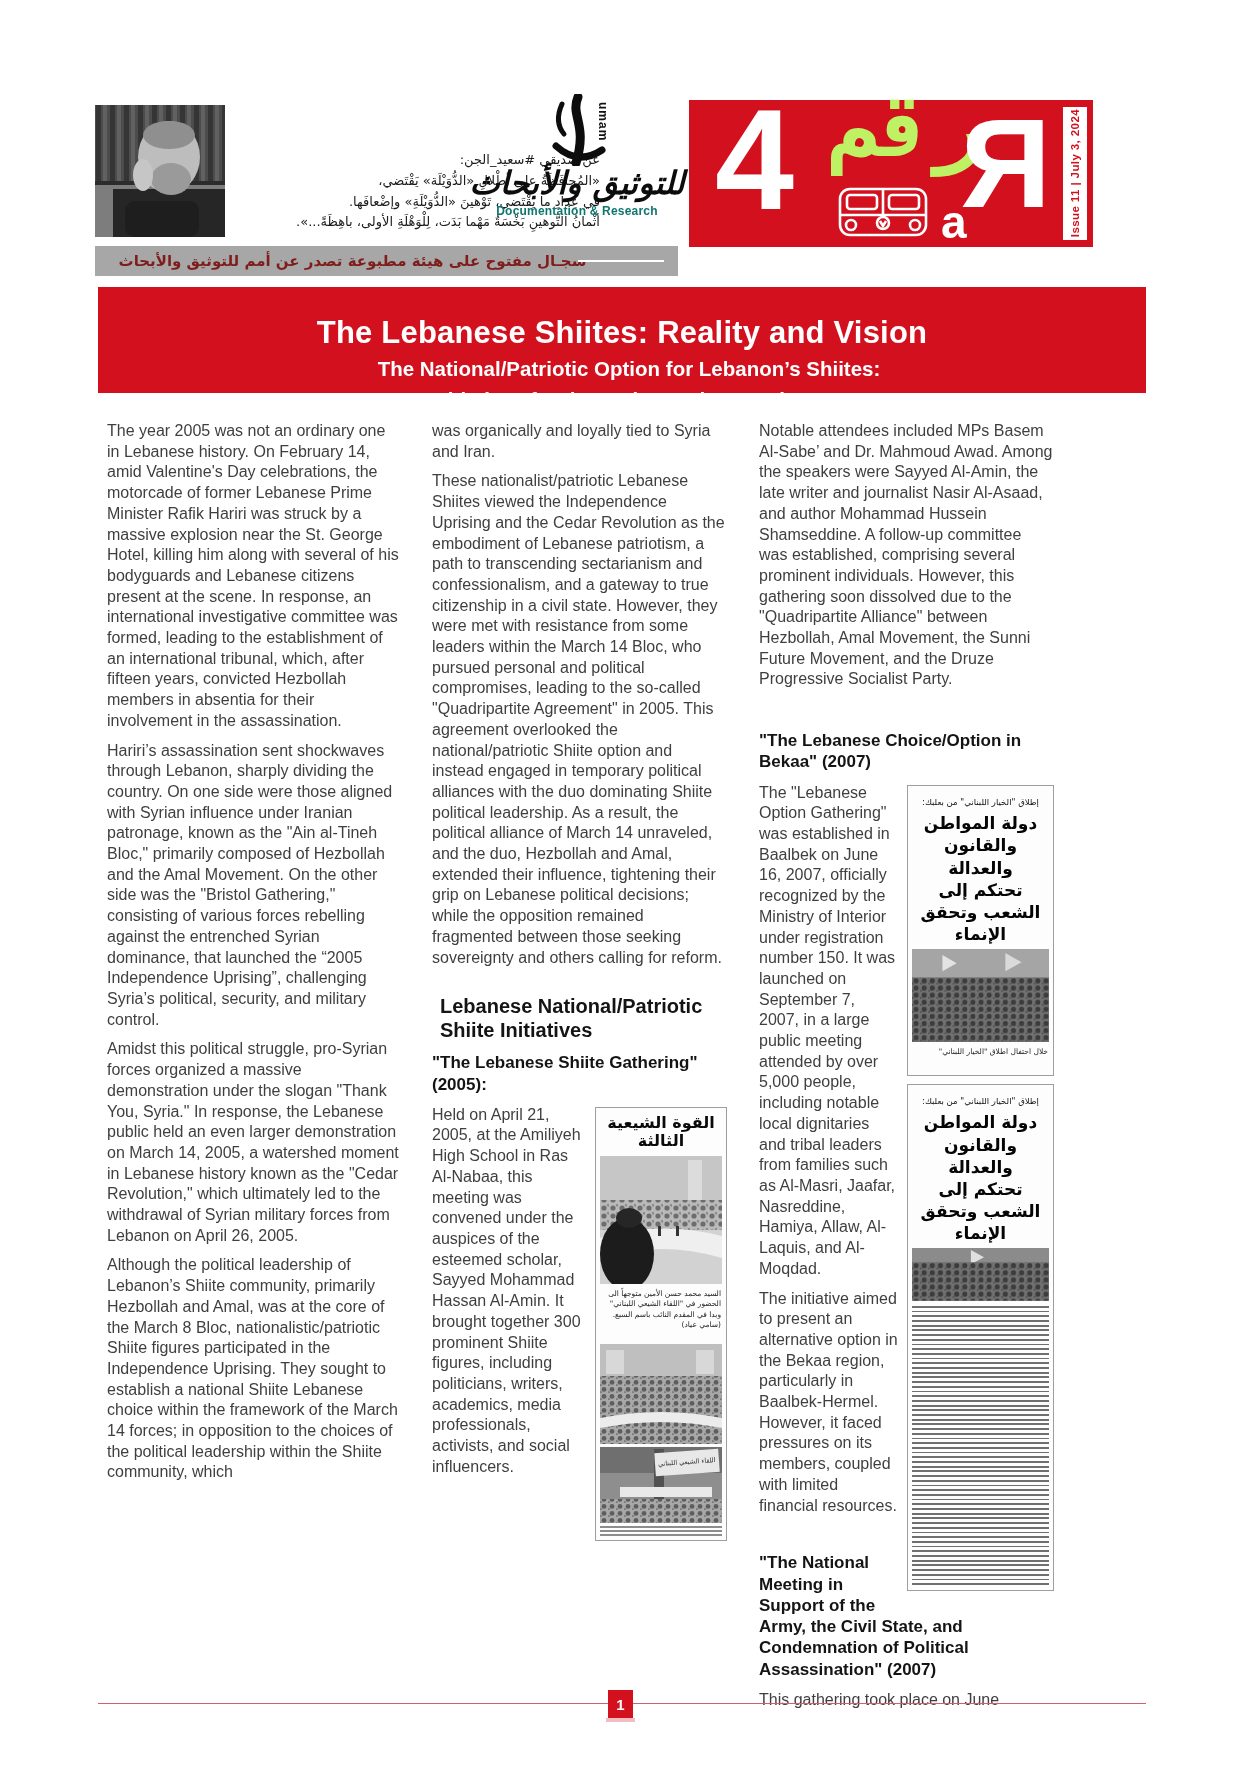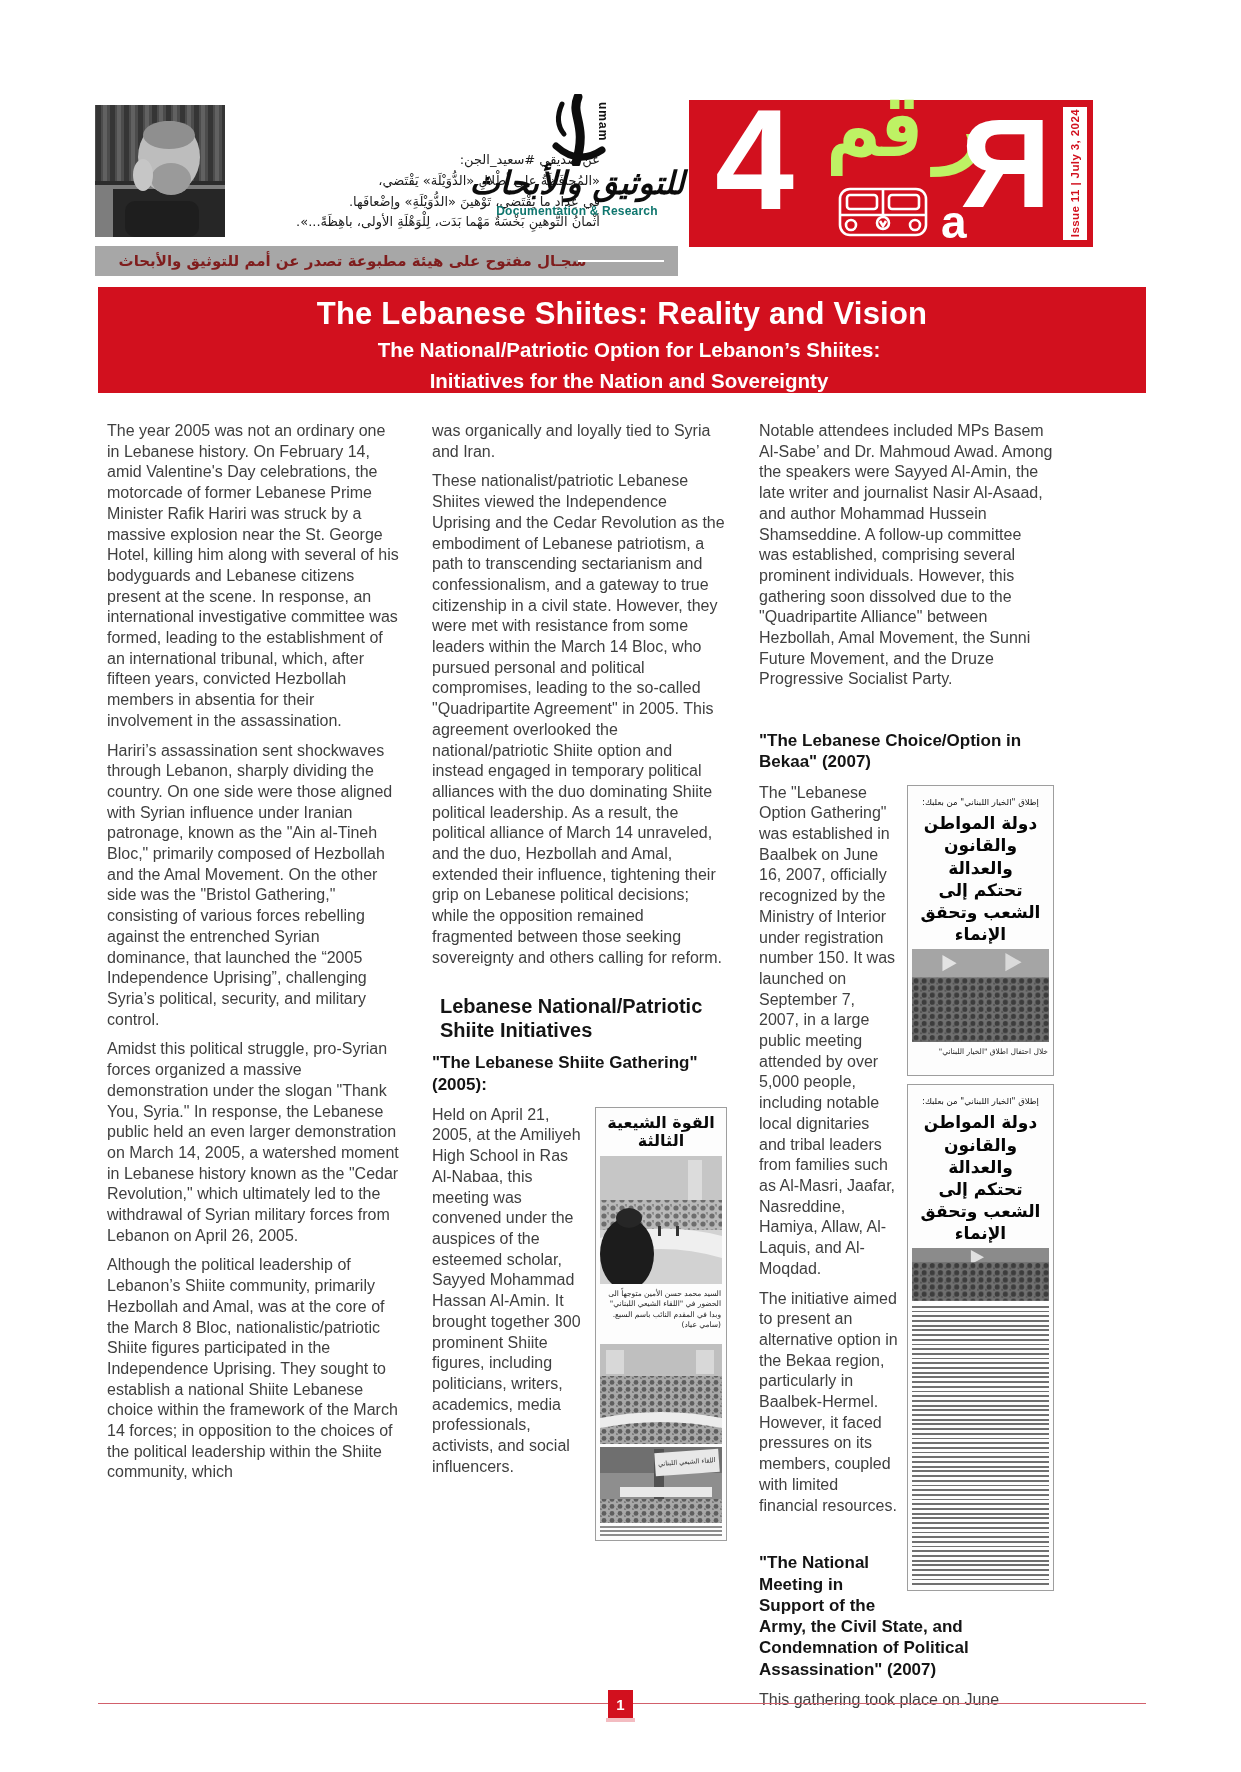--- a/index.html
+++ b/index.html
@@ -38,21 +38,21 @@
                       color:var(--red); font-size:11.5px; font-weight:bold; letter-spacing:.4px; }
 
   .gray-banner { position:absolute; left:95px; top:246px; width:583px; height:30px; background:#a7a7a7;
                  color:#7f1d1d; font-family:"DejaVu Sans", sans-serif; font-size:15px; font-weight:bold;
                  display:flex; align-items:center; justify-content:center; padding-left:8px; padding-right:76px; }
   .gray-dash { position:absolute; right:14px; top:14px; width:86px; height:2px; background:#fff; }
 
   
   .title-banner { position:absolute; left:98px; top:287px; width:1048px; height:106px;
                   background:var(--red); color:#fff; text-align:center; }
-  .title-banner h1 { font-size:31px; font-weight:800; padding-top:9px; letter-spacing:.2px; }
+  .title-banner h1 { font-size:31px; font-weight:800; padding-top:28px; letter-spacing:.2px; }
   .title-banner .sub { font-size:20.5px; font-weight:bold; line-height:1.25; margin-top:5px;padding-left:14px; }
 
   
   .cols { position:absolute; left:107px; top:421px; width:1002px;
           display:grid; grid-template-columns:293px 295px 295px; column-gap:32px; }
   .col { color:var(--ink); font-size:16px; line-height:20.7px; }
   .col p { margin-bottom:9px; }
   .sec-head { color:var(--head); font-size:20px; font-weight:bold; line-height:1.2; margin:26px 8px 10px; }
   .sub-head { color:var(--head); font-size:17px; font-weight:bold; line-height:1.25; margin:0 0 10px; }
   .mini-head { color:var(--head); font-size:17px; font-weight:bold; line-height:1.25; margin:40px 0 10px; }

